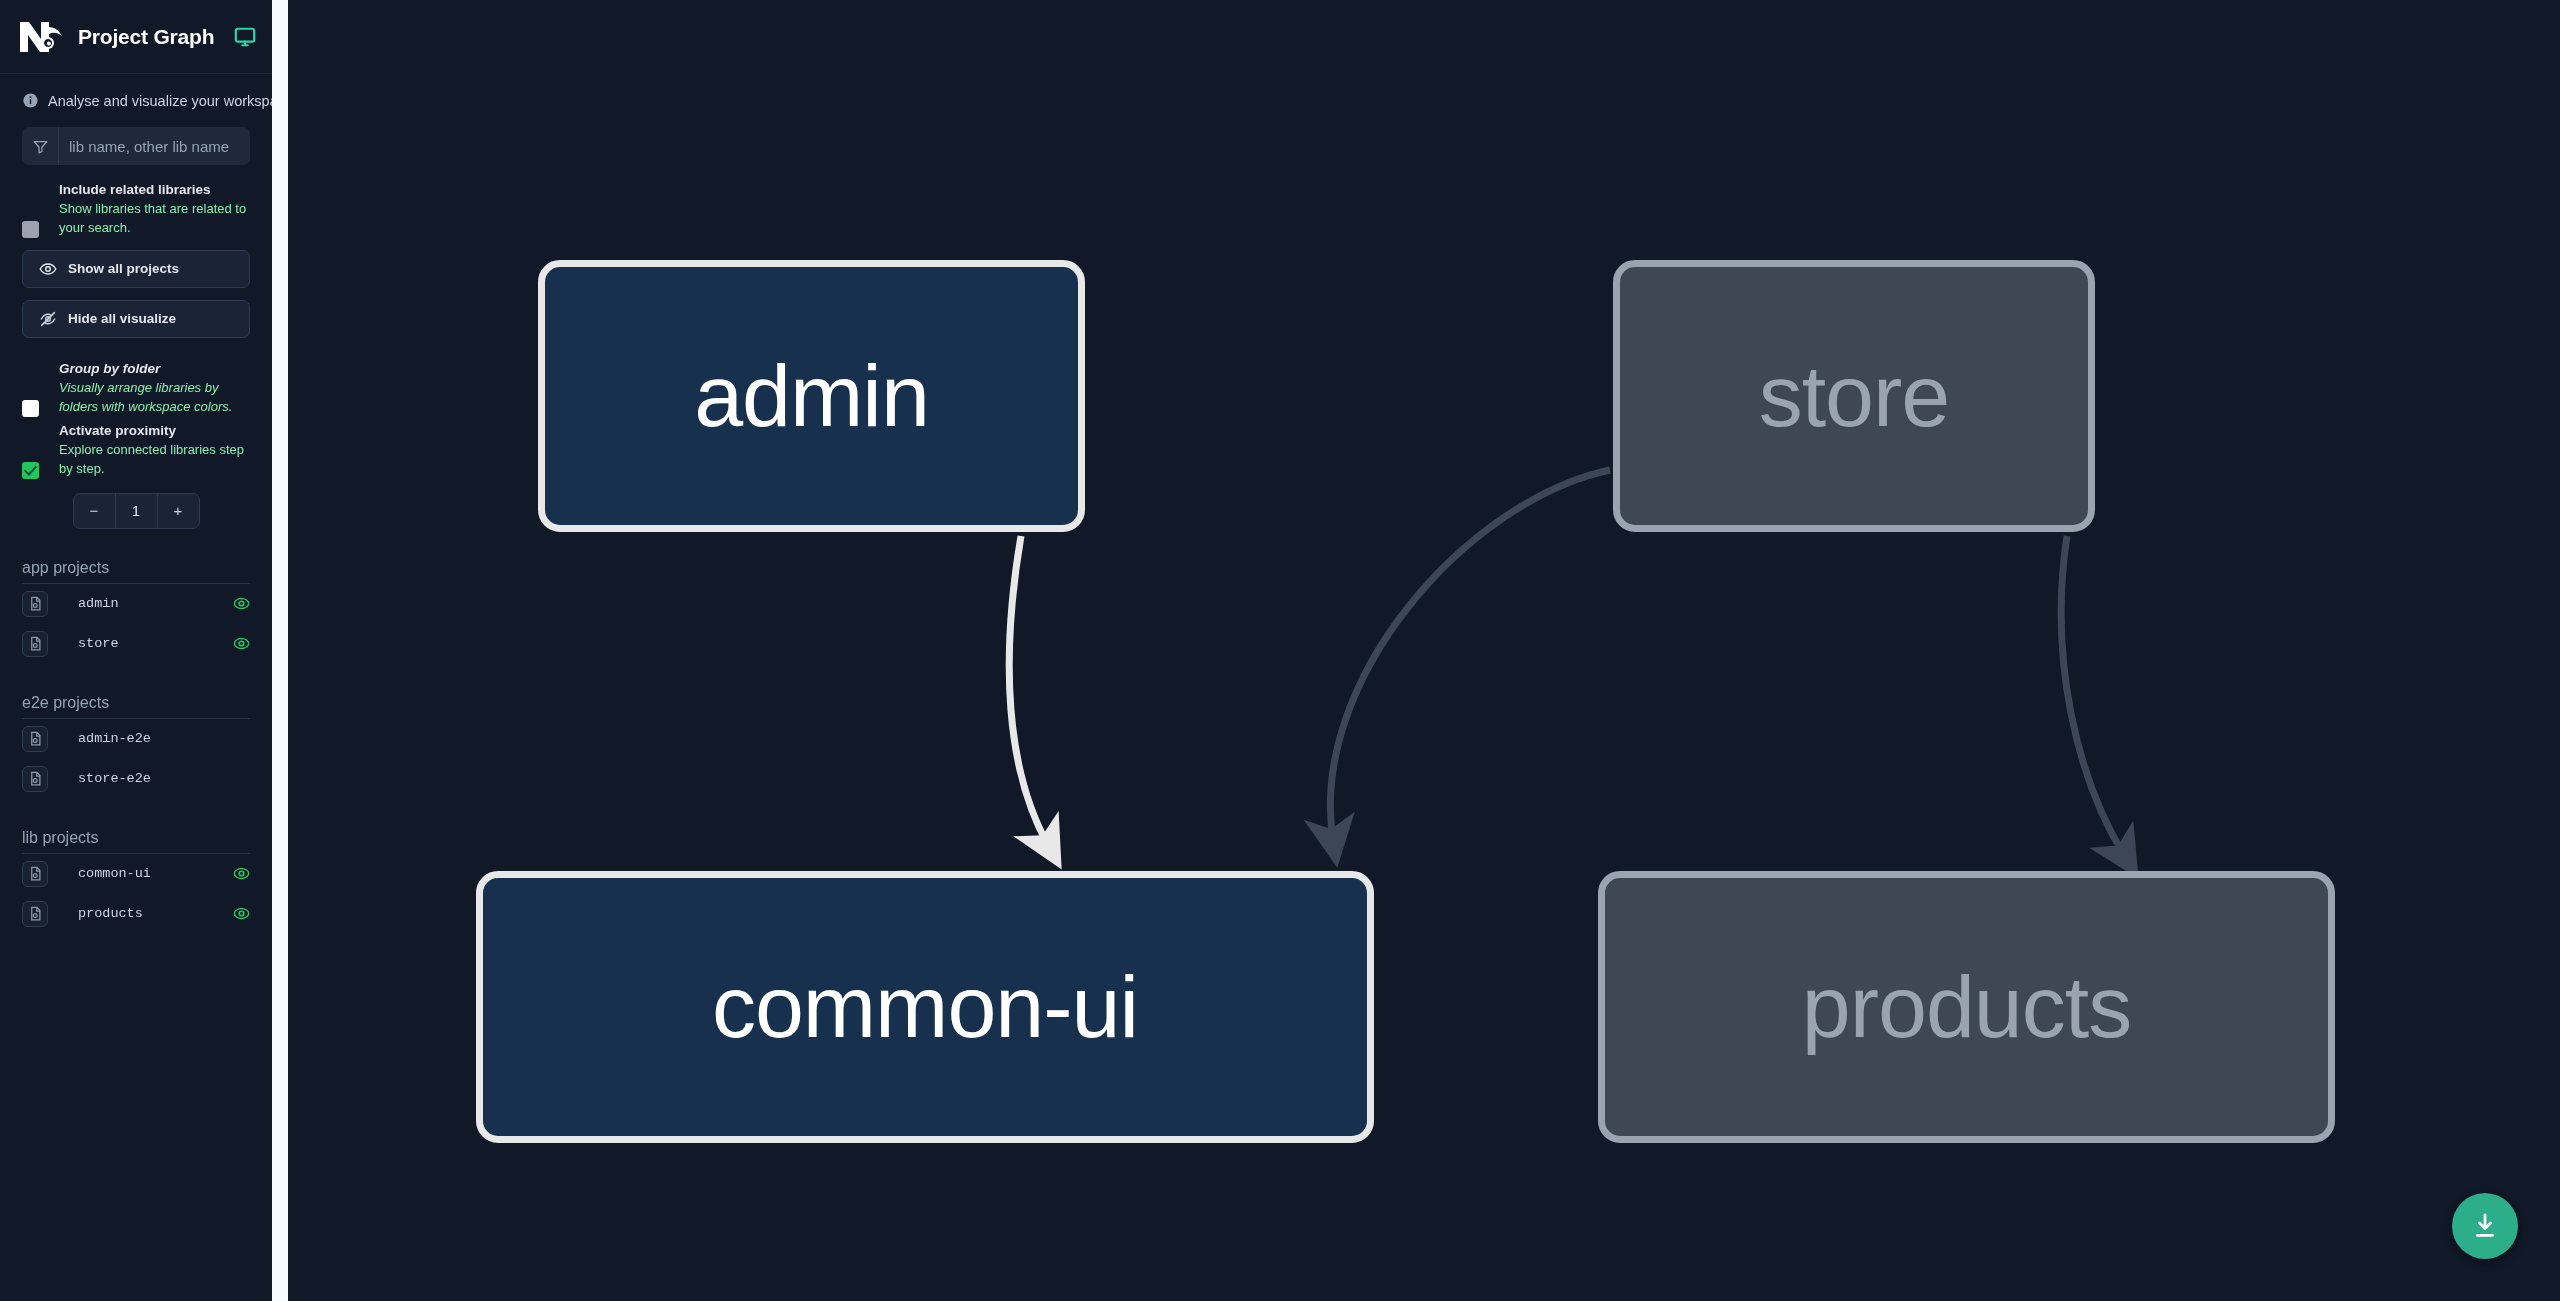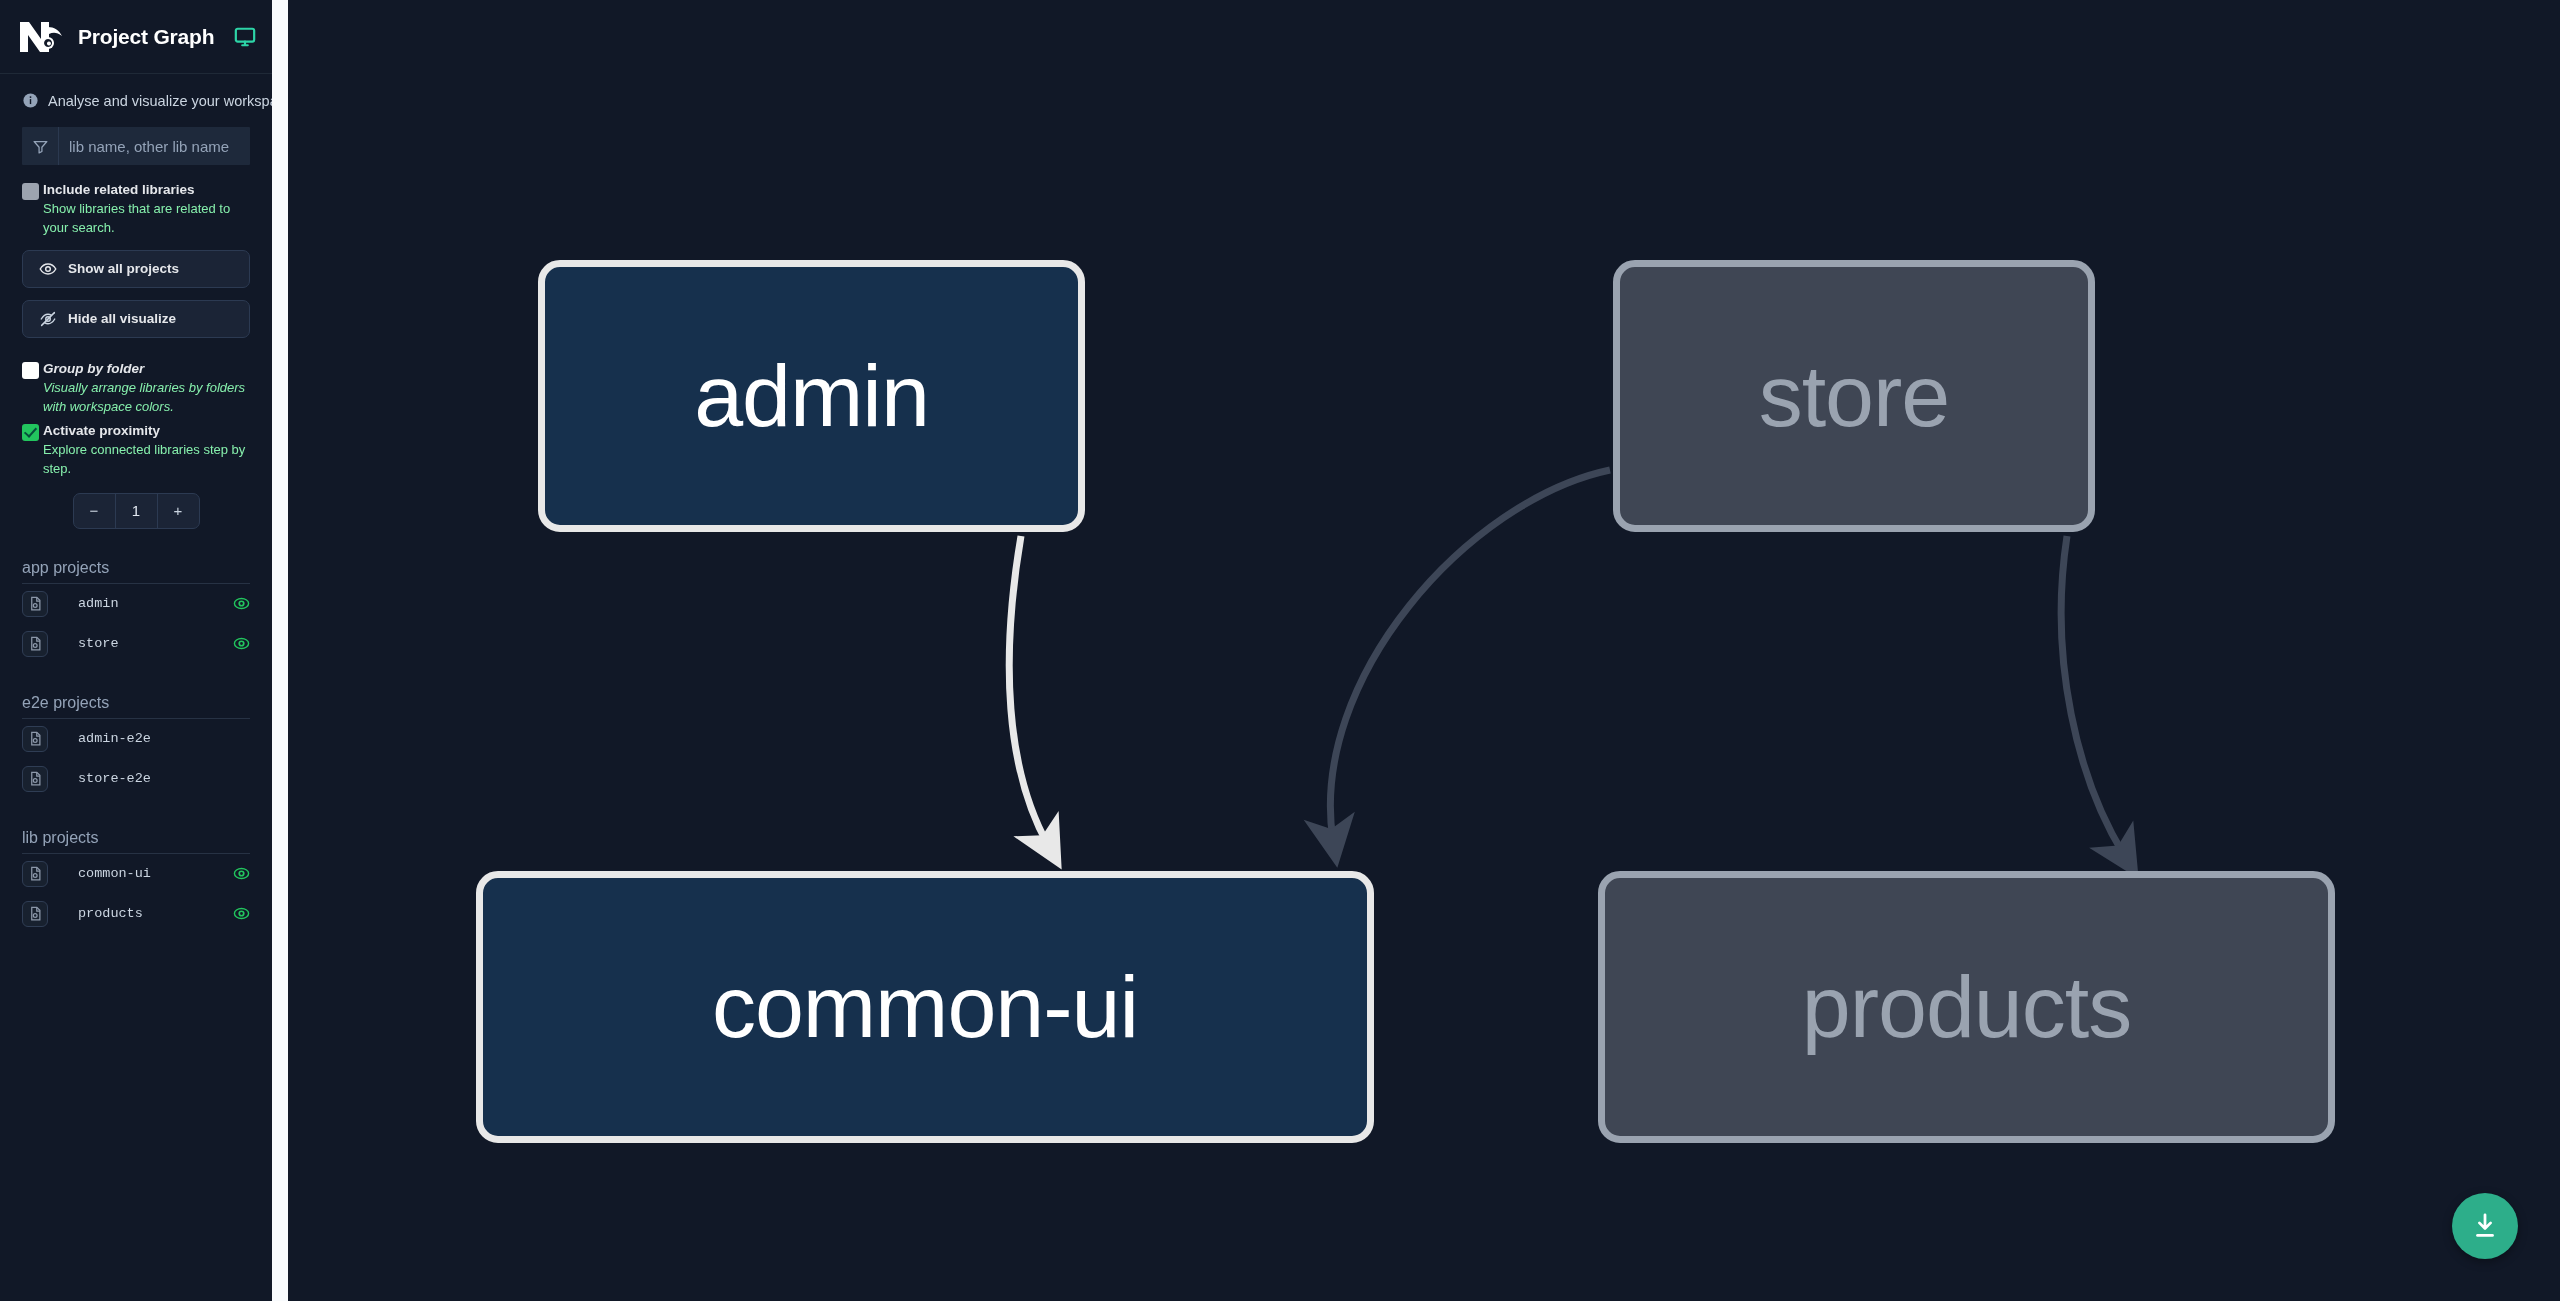--- a/index.html
+++ b/index.html
@@ -40,39 +40,39 @@
     padding:18px 18px 12px 22px;
   }
   .info-icon { width:17px; height:17px; flex:0 0 17px; }
   .tagline { font-size:14.5px; color:#cbd5e1; white-space:nowrap; }
 
   .sidebar-body { padding:0 22px; }
 
   .search-wrap {
     display:flex; align-items:stretch;
     background:#1e293b;
-    border-radius:1px;
+    border-radius:7px;
     height:38px;
     margin-top:6px;
     overflow:hidden;
   }
   .search-icon-box {
     width:37px; display:flex; align-items:center; justify-content:center;
     border-right:1px solid #2b3950;
     flex:0 0 37px;
   }
   .funnel-icon { width:17px; height:17px; }
   .search-input {
     flex:1; background:transparent; border:none; outline:none;
     color:#e2e8f0; font-size:15px; padding:0 10px;
     font-family:"Liberation Sans", sans-serif;
   }
   .search-input::placeholder { color:#94a3b8; }
 
-  .check-row { display:flex; gap:4px; margin-top:16px; align-items:flex-start; }
+  .check-row { display:flex; gap:20px; margin-top:16px; align-items:flex-end; }
   .cb {
     width:17px; height:17px; border-radius:3px; flex:0 0 17px;
     margin-top:2px; position:relative;
   }
   .cb.gray { background:#9ca3af; }
   .cb.white { background:#ffffff; }
   .cb.green { background:#22c55e; }
   .cb.green::after {
     content:""; position:absolute;
     left:5px; top:1.5px; width:5px; height:10px;

